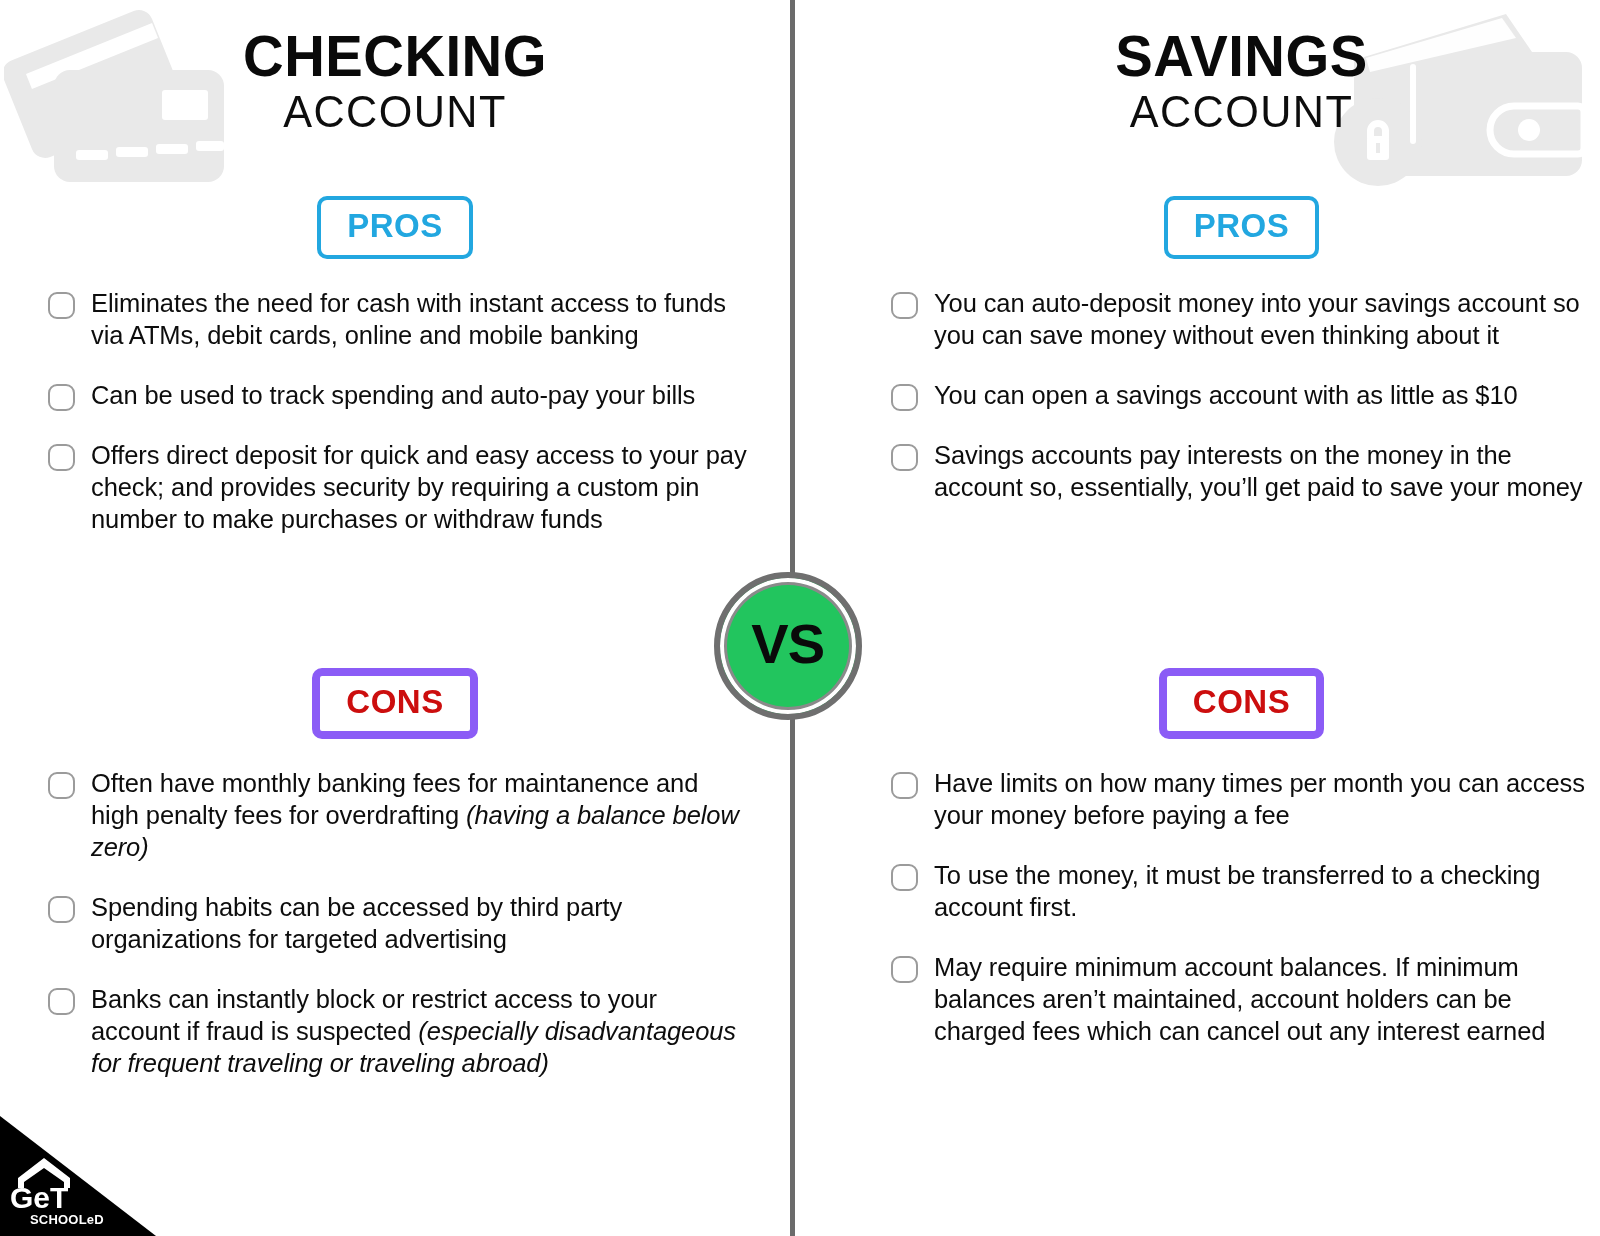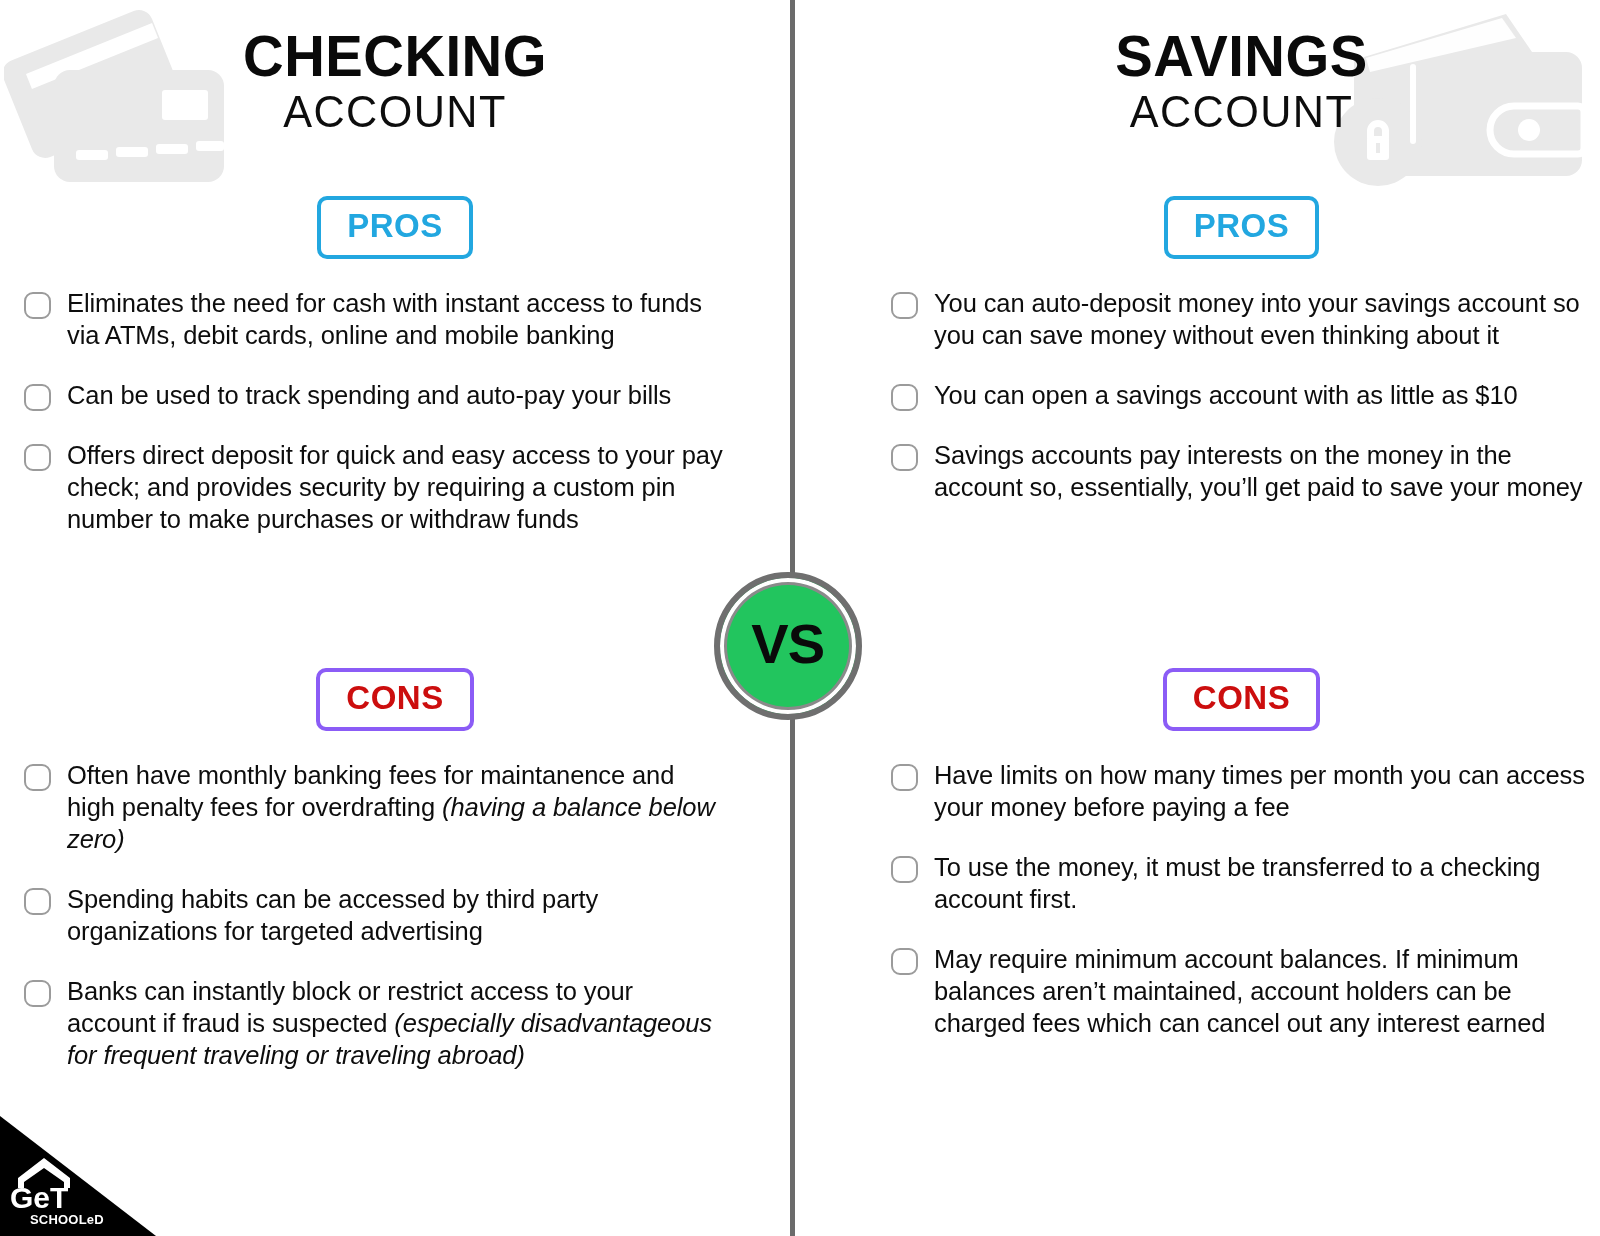--- a/index.html
+++ b/index.html
@@ -108,29 +108,29 @@
     padding: 7px 26px 10px 26px;
     border-radius: 10px;
     font-size: 33px;
     font-weight: 800;
     letter-spacing: 0.5px;
     line-height: 1.15;
     background: #ffffff;
   }
   .badge-row { text-align: center; }
   .badge-pros { border: 4px solid #22a7e0; color: #22a7e0; }
-  .badge-cons { border: 4px solid #8b5cf6; color: #cc0e0e; }
+  .badge-cons { border: 8px solid #8b5cf6; color: #cc0e0e; }
 
   .badge-pros-row { margin-top: 36px; }
   .badge-cons-row { margin-top: 0; }
 
   
   .list {
     margin-top: 28px;
-    padding-left: 24px;
+    padding-left: 48px;
     padding-right: 24px;
   }
   .list-item {
     display: flex;
     align-items: flex-start;
     margin-bottom: 28px;
   }
   .checkbox {
     flex: 0 0 auto;
     width: 27px;

